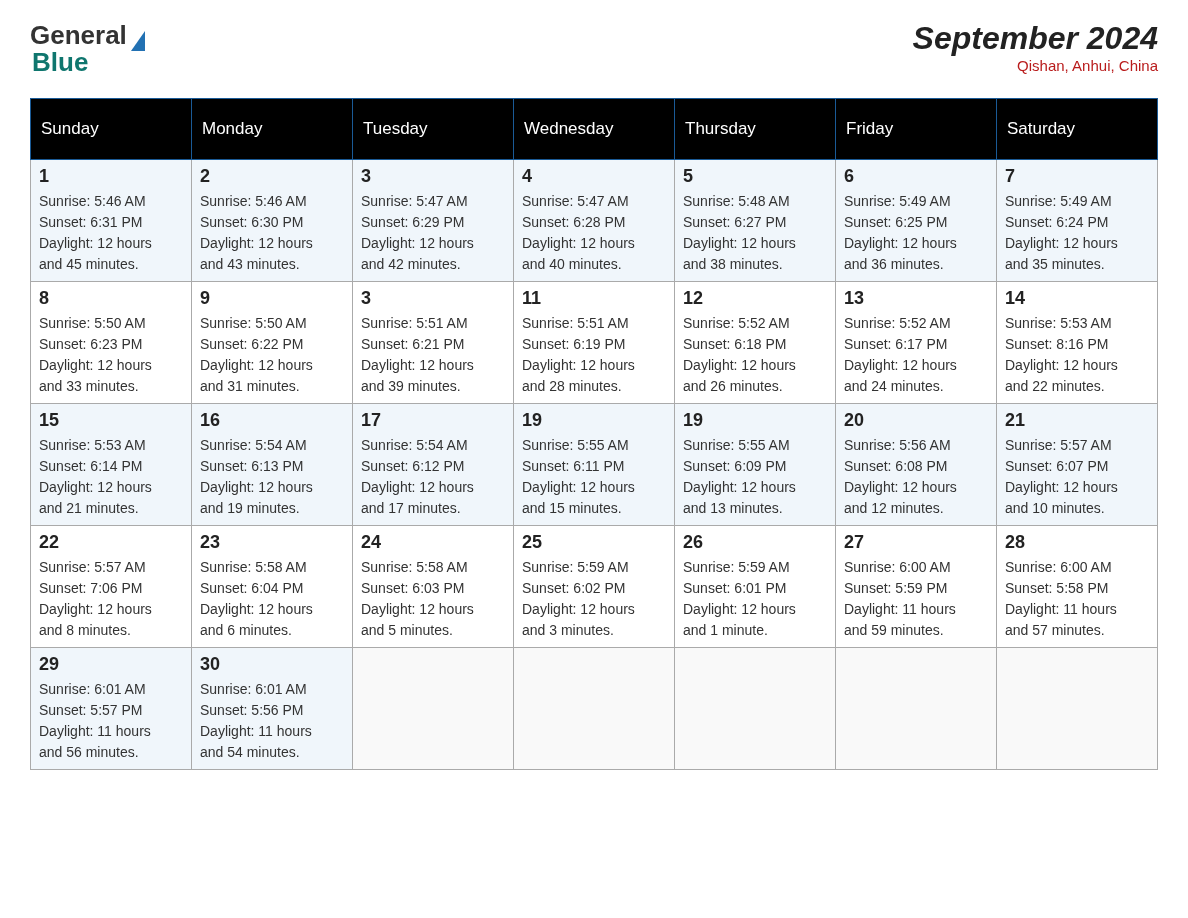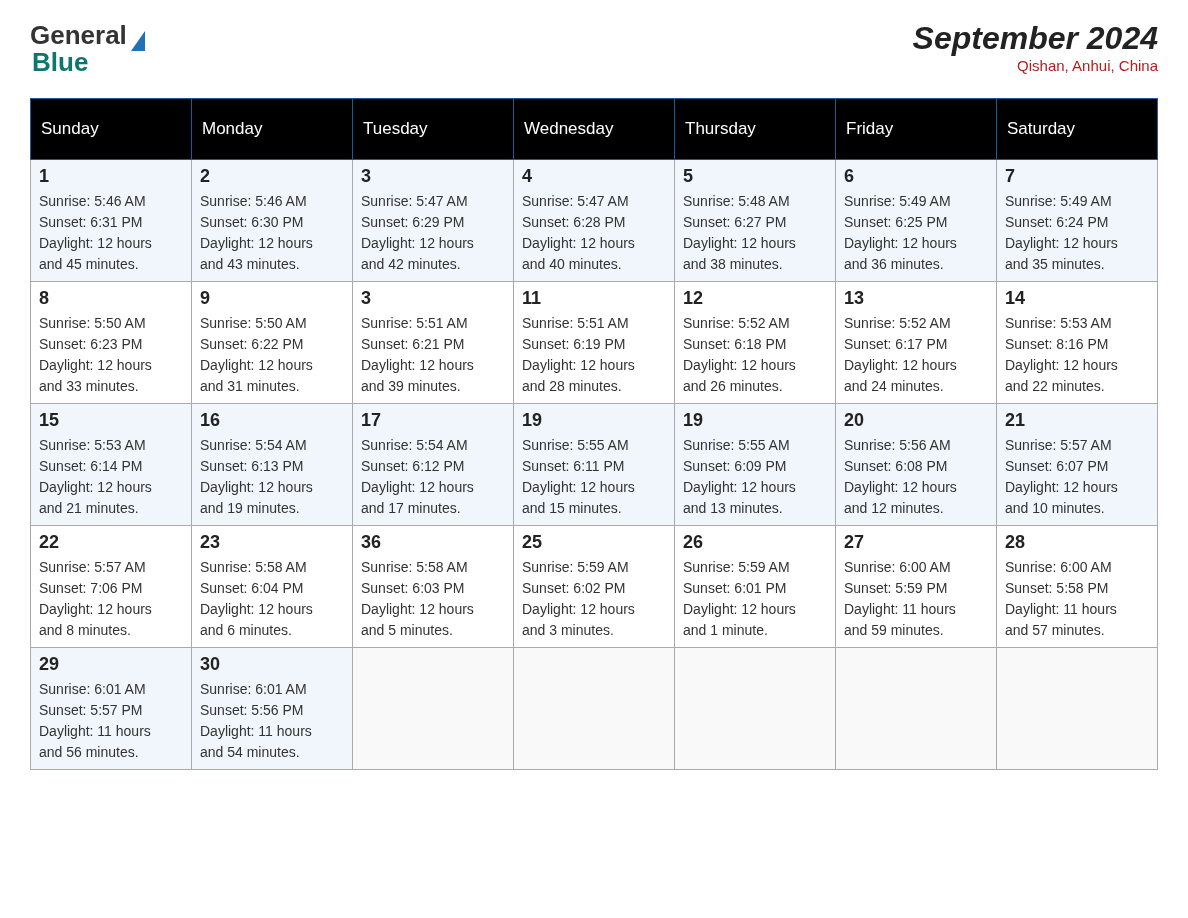--- a/index.html
+++ b/index.html
@@ -226,21 +226,21 @@
       <tr>
         <td>
           <div class="day-number">22</div>
           <div class="day-info"><span>Sunrise: 5:57 AM</span><br><span>Sunset: 7:06 PM</span><br><span>Daylight: 12 hours</span><br><span>and 8 minutes.</span></div>
         </td>
         <td>
           <div class="day-number">23</div>
           <div class="day-info"><span>Sunrise: 5:58 AM</span><br><span>Sunset: 6:04 PM</span><br><span>Daylight: 12 hours</span><br><span>and 6 minutes.</span></div>
         </td>
         <td>
-          <div class="day-number">36</div>
+          <div class="day-number">24</div>
           <div class="day-info"><span>Sunrise: 5:58 AM</span><br><span>Sunset: 6:03 PM</span><br><span>Daylight: 12 hours</span><br><span>and 5 minutes.</span></div>
         </td>
         <td>
           <div class="day-number">25</div>
           <div class="day-info"><span>Sunrise: 5:59 AM</span><br><span>Sunset: 6:02 PM</span><br><span>Daylight: 12 hours</span><br><span>and 3 minutes.</span></div>
         </td>
         <td>
           <div class="day-number">26</div>
           <div class="day-info"><span>Sunrise: 5:59 AM</span><br><span>Sunset: 6:01 PM</span><br><span>Daylight: 12 hours</span><br><span>and 1 minute.</span></div>
         </td>

